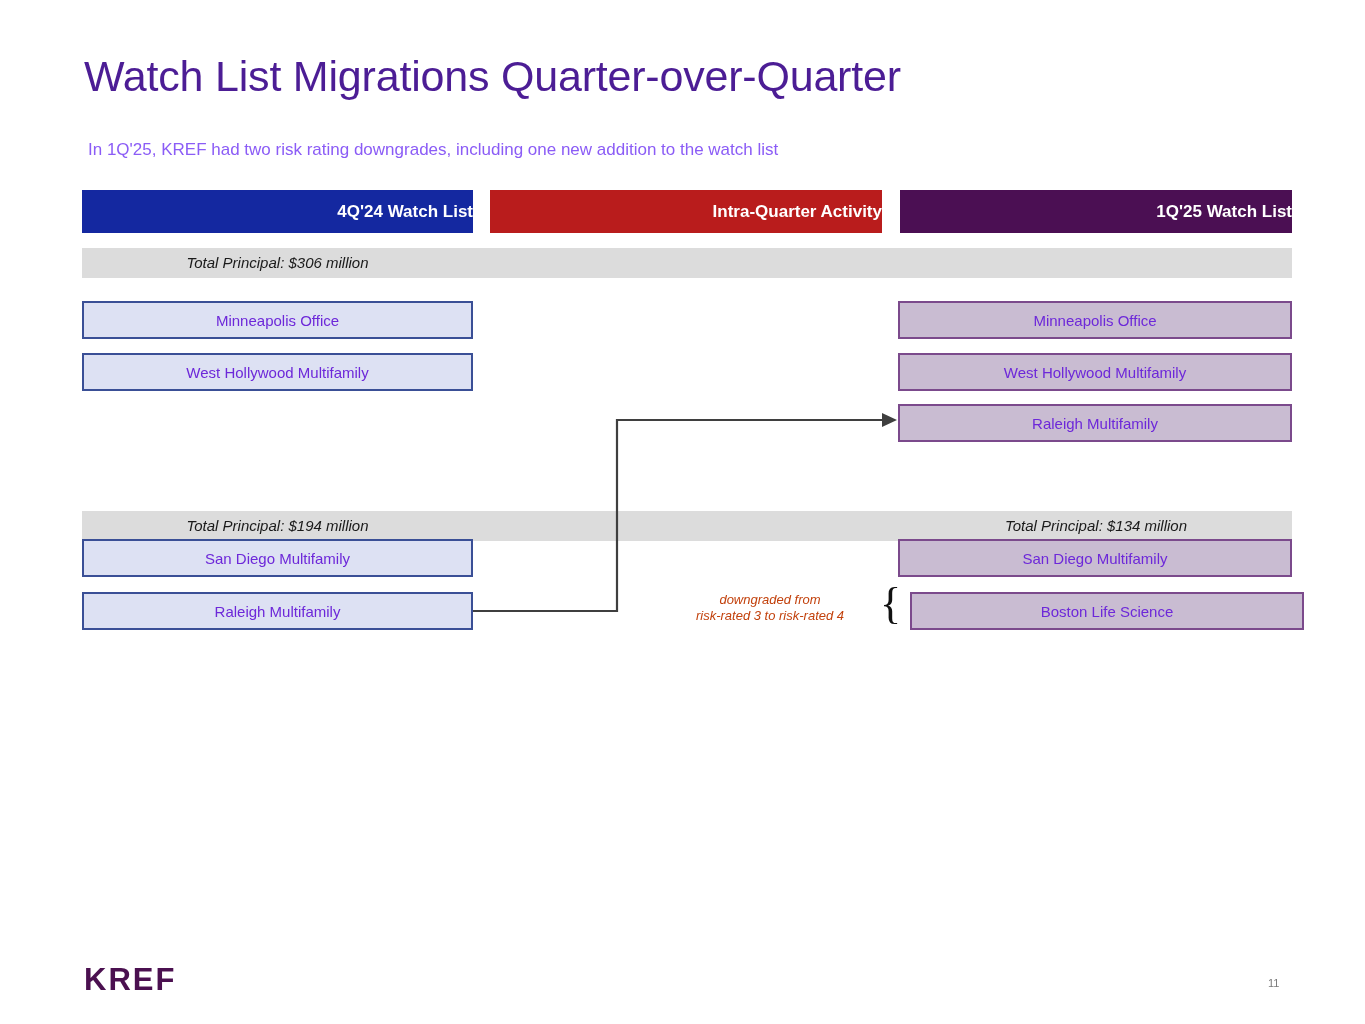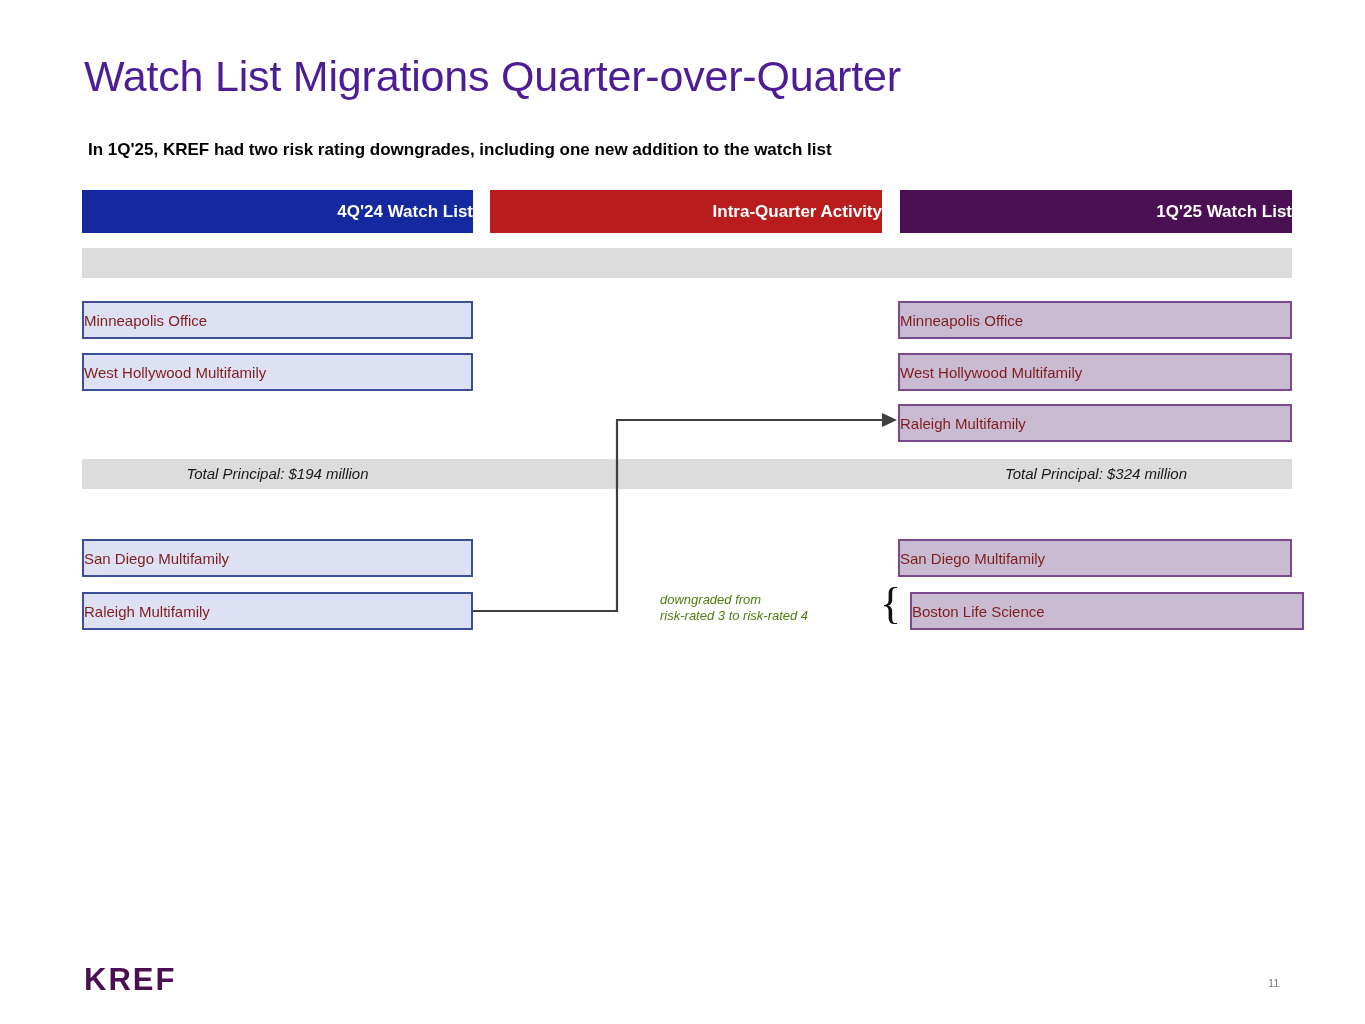--- a/index.html
+++ b/index.html
@@ -25,22 +25,22 @@
     font-weight: 400;
     letter-spacing: -0.2px;
     color: #4c1d95;
     white-space: nowrap;
   }
   #slide-subtitle {
     position: absolute;
     left: 88px;
     top: 140px;
     font-size: 17px;
-    font-weight: 700;
-    color: #000000;
+    font-weight: 400;
+    color: #8b5cf6;
     white-space: nowrap;
   }
 
   
   .col-header {
     position: absolute;
     top: 190px;
     height: 43px;
     line-height: 43px;
     text-align: right;
@@ -55,43 +55,43 @@
 
   
   .band {
     position: absolute;
     left: 82px;
     width: 1210px;
     height: 30px;
     background: #dcdcdc;
   }
   #band-r5 { top: 248px; }
-  #band-r4 { top: 459px; }
+  #band-r4 { top: 511px; }
   .band-cell {
     position: absolute;
     top: 0;
     height: 30px;
     line-height: 30px;
     font-size: 15px;
     text-align: center;
     color: #1a1a1a;
   }
   .band-cell.left    { left: 0px;   width: 391px; font-style: italic; }
   .band-cell.middle  { left: 408px; width: 392px; font-style: normal; }
   .band-cell.right   { left: 818px; width: 392px; font-style: italic; }
 
   
   .item-box {
     position: absolute;
     height: 38px;
     line-height: 36px;
-    text-align: left;
+    text-align: center;
     font-size: 15px;
     box-sizing: border-box;
-    color: #7f1d1d;
+    color: #6d28d9;
   }
   .item-box.prior {
     left: 82px;
     width: 391px;
     background: #dde1f3;
     border: 2px solid #3a4f96;
   }
   .item-box.current {
     left: 898px;
     width: 394px;
@@ -108,25 +108,25 @@
     height: 1024px;
     pointer-events: none;
   }
 
   
   #downgrade-note {
     position: absolute;
     left: 660px;
     top: 592px;
     width: 220px;
-    text-align: left;
+    text-align: center;
     font-size: 13px;
     font-style: italic;
     line-height: 1.25;
-    color: #4d7c0f;
+    color: #c2410c;
   }
   #downgrade-brace {
     position: absolute;
     left: 880px;
     top: 582px;
     font-size: 44px;
     line-height: 1;
     color: #111111;
     font-family: "Liberation Serif", serif;
   }
@@ -156,32 +156,33 @@
 
 <div id="slide-subtitle">In 1Q'25, KREF had two risk rating downgrades, including one new addition to the watch list</div>
 
 <div class="col-header" id="header-prior">4Q'24 Watch List</div>
 
 <div class="col-header" id="header-activity">Intra-Quarter Activity</div>
 
 <div class="col-header" id="header-current">1Q'25 Watch List</div>
 
 <div class="band" id="band-r5">
+  <div class="band-cell left">Total Principal: $306 million</div>
 </div>
 
 <div class="item-box prior" style="top:301px;">Minneapolis Office</div>
 <div class="item-box prior" style="top:353px;">West Hollywood Multifamily</div>
 
 <div class="item-box current" style="top:301px;">Minneapolis Office</div>
 <div class="item-box current" style="top:353px;">West Hollywood Multifamily</div>
 <div class="item-box current" style="top:404px;">Raleigh Multifamily</div>
 
 <div class="band" id="band-r4">
   <div class="band-cell left">Total Principal: $194 million</div>
-  <div class="band-cell right">Total Principal: $324 million</div>
+  <div class="band-cell right">Total Principal: $134 million</div>
 </div>
 
 <div class="item-box prior" style="top:539px;">San Diego Multifamily</div>
 <div class="item-box prior" style="top:592px;">Raleigh Multifamily</div>
 
 <div class="item-box current" style="top:539px;">San Diego Multifamily</div>
 <div class="item-box current" style="top:592px;margin-left:12px;">Boston Life Science</div>
 
 <svg id="connector" viewBox="0 0 1365 1024" xmlns="http://www.w3.org/2000/svg">
   <polyline points="473,611 617,611 617,420 886,420" fill="none" stroke="#3f3f3f" stroke-width="2.2"></polyline>

